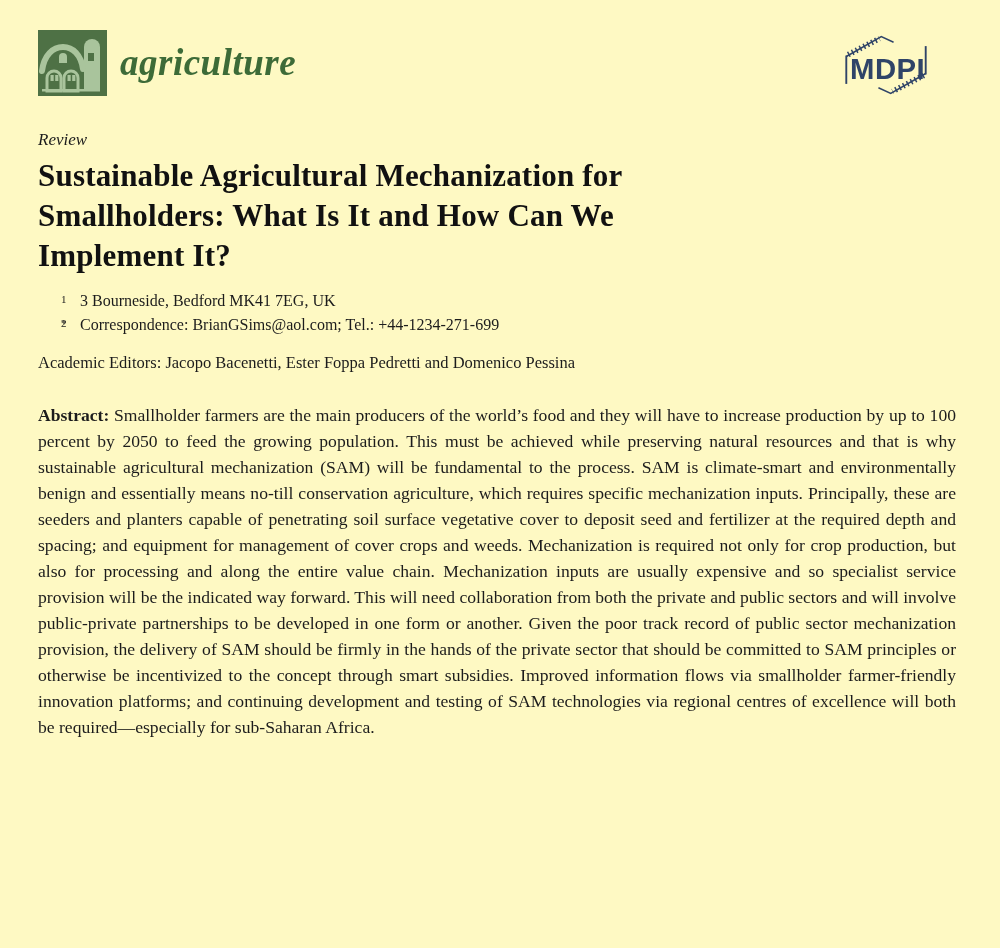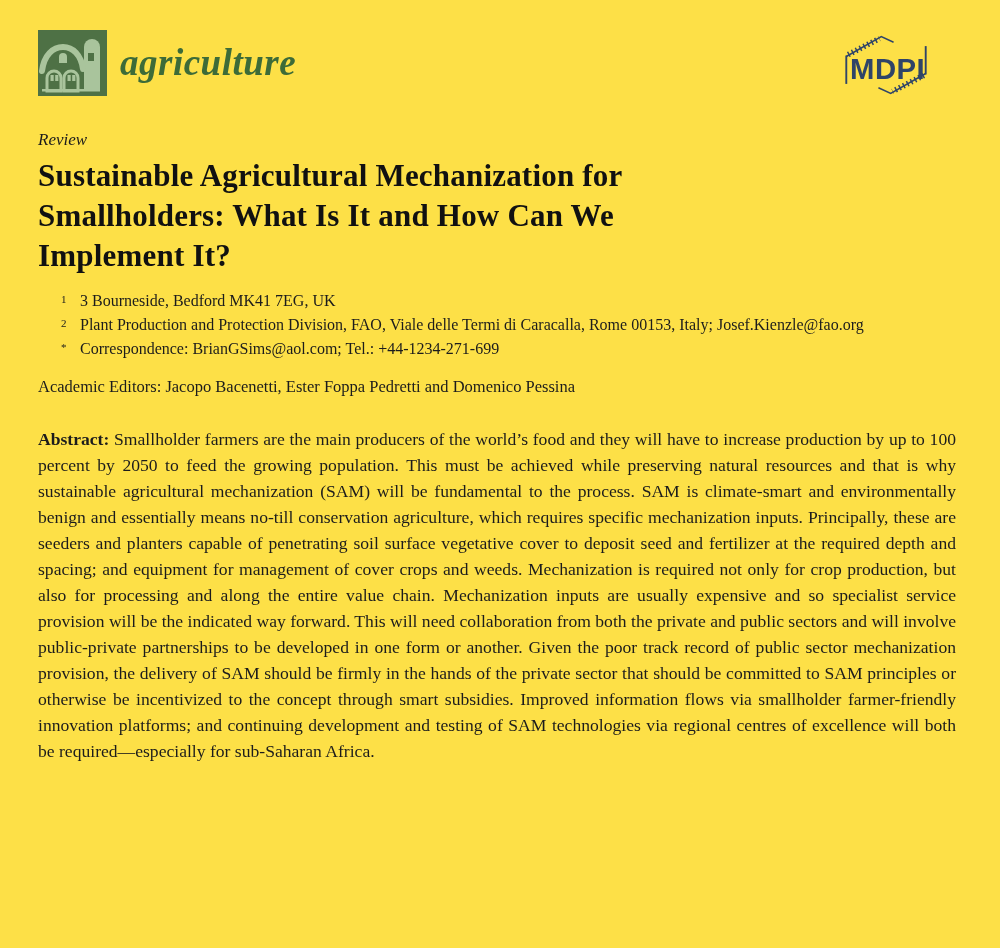--- a/index.html
+++ b/index.html
@@ -2,21 +2,21 @@
 <html><head>
 <meta charset="utf-8">
 <style>
   html,body{margin:0;padding:0;background:#ffffff;}
   body{
     width:1000px;height:948px;
     font-family:"Liberation Serif", serif;
     color:#1c1c1c;
     -webkit-font-smoothing:antialiased;
   }
-  .page{position:relative;width:1000px;height:948px;background:#fde047;overflow:hidden;}
+  .page{position:relative;width:1000px;height:948px;background:#fef9c3;overflow:hidden;}
 
   
   .masthead{
     display:flex;justify-content:space-between;align-items:flex-start;
     padding:30px 62px 0 38px;
   }
   .journal-brand{display:flex;align-items:center;gap:13px;}
   .journal-logo{width:69px;height:66px;display:block;}
   .journal-name{
     font-style:italic;font-weight:bold;font-size:37px;line-height:66px;
@@ -102,21 +102,20 @@
     </h1>
 
 
     <ul class="affiliations">
       <li>
         <sup>1</sup>
         <span>3 Bourneside, Bedford MK41 7EG, UK</span>
       </li>
       <li>
         <sup>2</sup>
-        <span>Plant Production and Protection Division, FAO, Viale delle Termi di Caracalla, Rome 00153, Italy; Josef.Kienzle@fao.org</span>
       </li>
       <li>
         <sup>*</sup>
         <span>Correspondence: BrianGSims@aol.com; Tel.: +44-1234-271-699</span>
       </li>
     </ul>
 
     <p class="editors">Academic Editors: Jacopo Bacenetti, Ester Foppa Pedretti and Domenico Pessina</p>
 
     <p class="abstract"><span class="abstract-label">Abstract:</span> <span>Smallholder farmers are the main producers of the world’s food and they will have to increase production by up to 100 percent by 2050 to feed the growing population.  This must be achieved while preserving natural resources and that is why sustainable agricultural mechanization (SAM) will be fundamental to the process. SAM is climate-smart and environmentally benign and essentially means no-till conservation agriculture, which requires specific mechanization inputs. Principally, these are seeders and planters capable of penetrating soil surface vegetative cover to deposit seed and fertilizer at the required depth and spacing; and equipment for management of cover crops and weeds. Mechanization is required not only for crop production, but also for processing and along the entire value chain.  Mechanization inputs are usually expensive and so specialist service provision will be the indicated way forward. This will need collaboration from both the private and public sectors and will involve public-private partnerships to be developed in one form or another. Given the poor track record of public sector mechanization provision, the delivery of SAM should be firmly in the hands of the private sector that should be committed to SAM principles or otherwise be incentivized to the concept through smart subsidies. Improved information flows via smallholder farmer-friendly innovation platforms; and continuing development and testing of SAM technologies via regional centres of excellence will both be required—especially for sub-Saharan Africa.</span></p>

